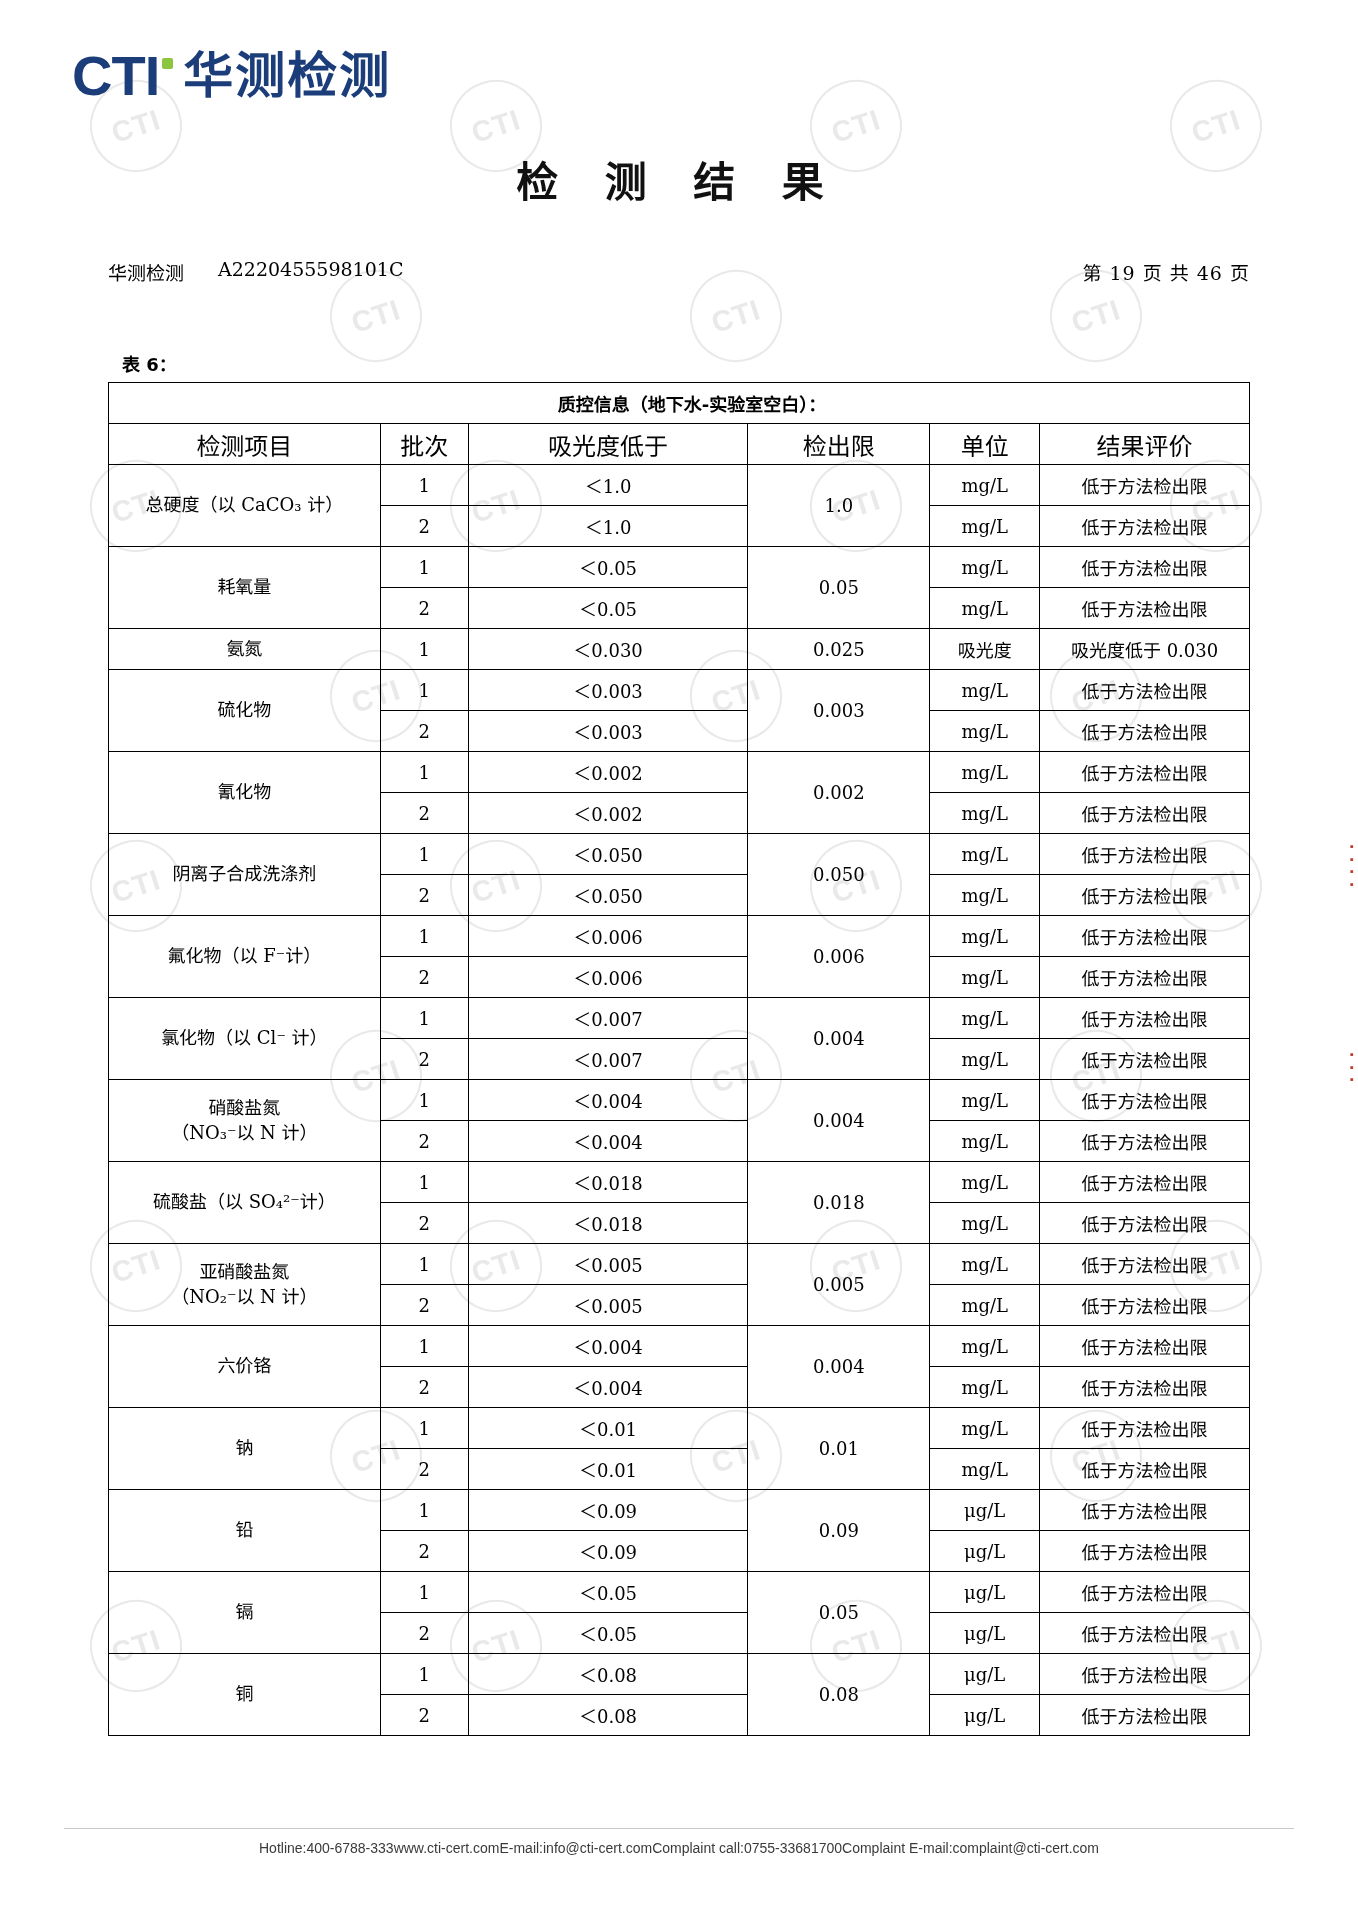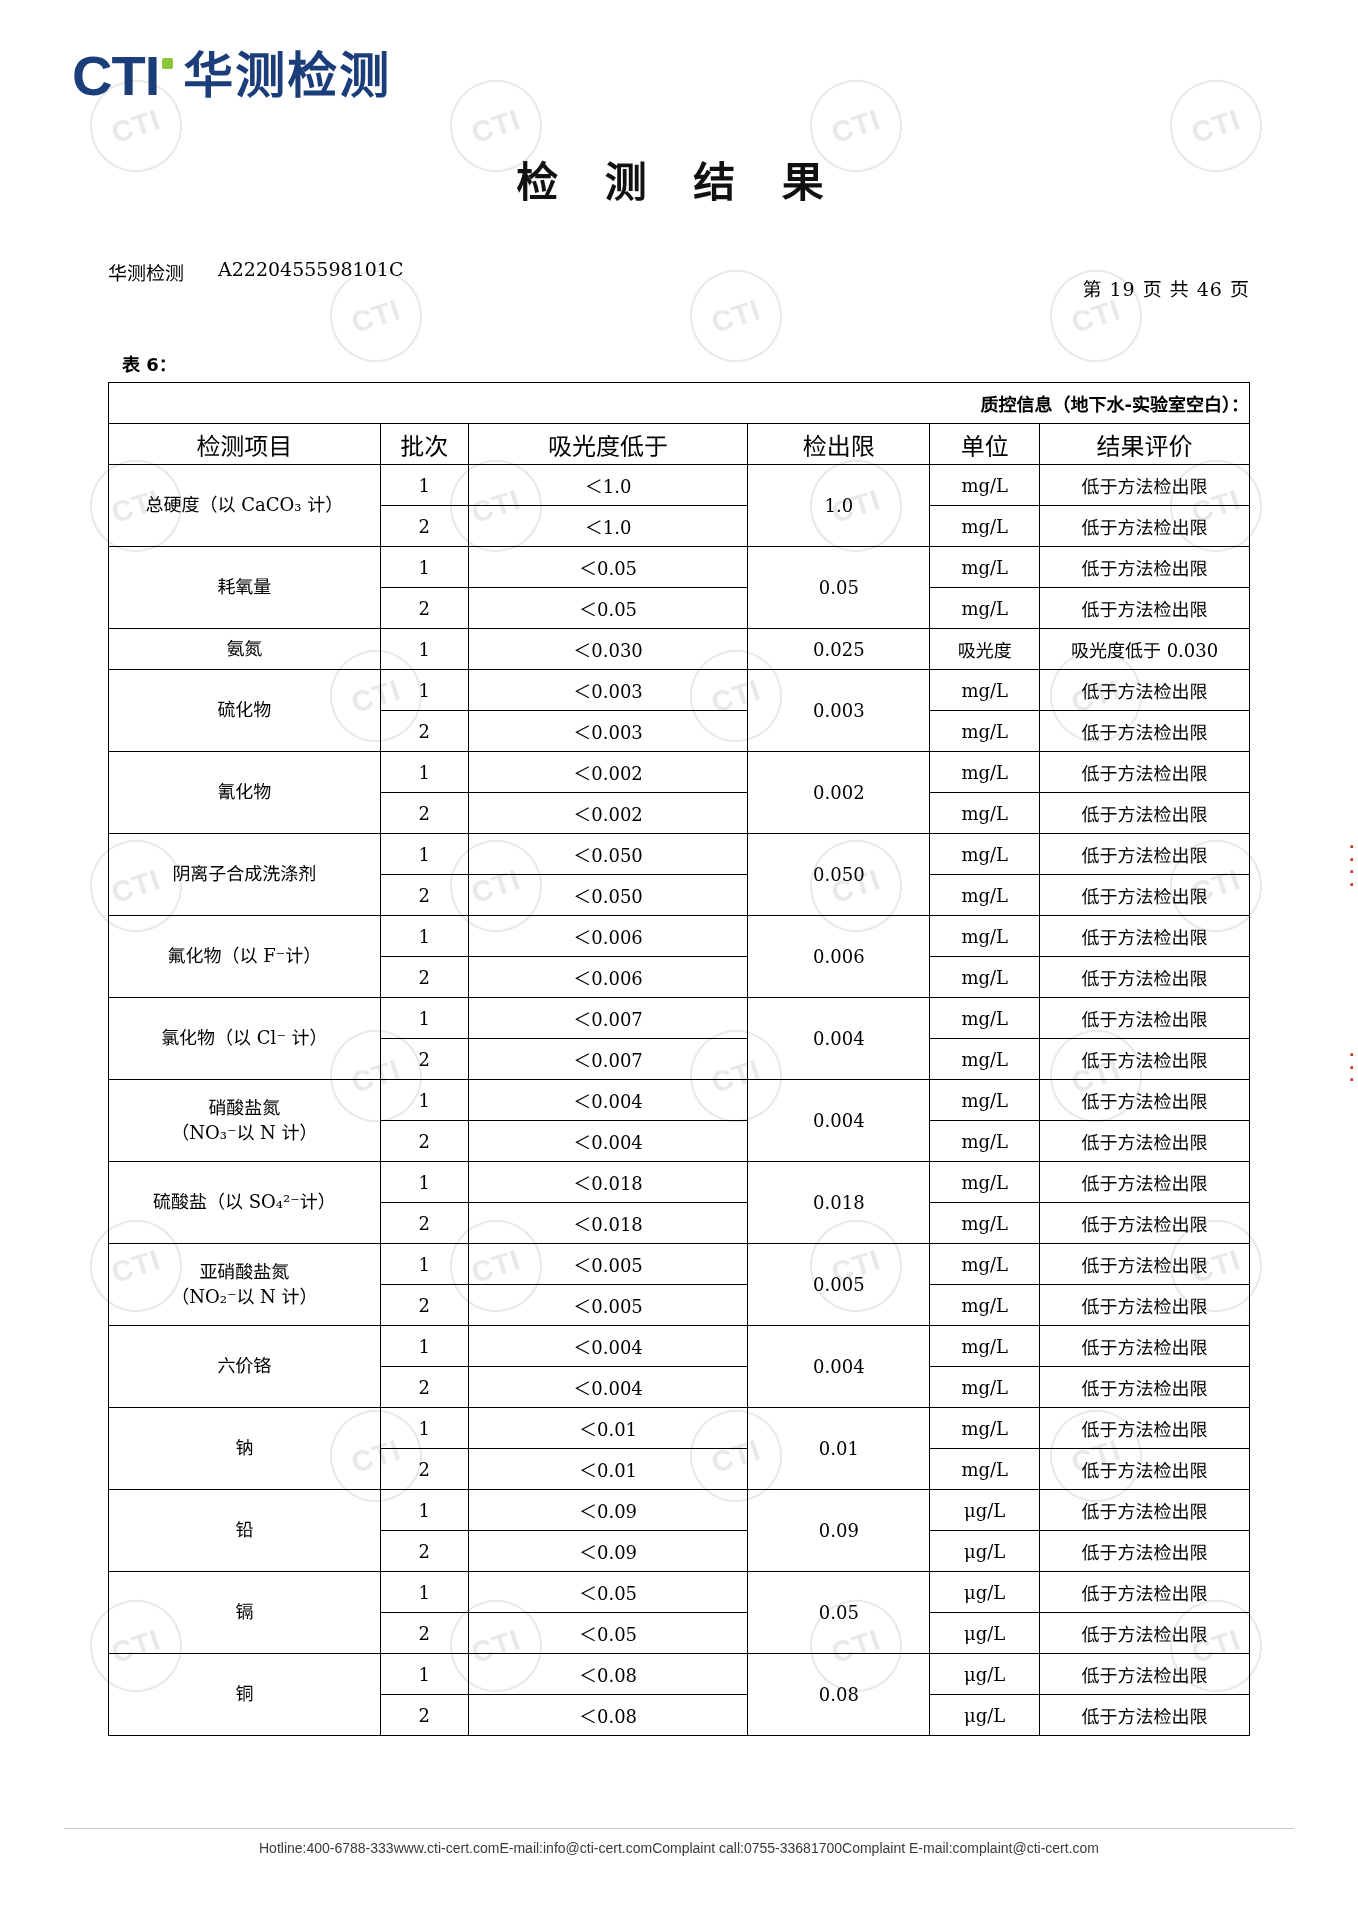--- a/index.html
+++ b/index.html
@@ -100,21 +100,21 @@
     left: 108px;
     right: 108px;
     top: 258px;
     display: flex;
     justify-content: space-between;
     font-size: 19px;
     font-family: "DejaVu Serif", "Liberation Serif", serif;
   }
   #report-no { display: flex; }
   #report-no .lbl { margin-right: 34px; }
-  #page-no { letter-spacing: 1px; margin-top: 16px; }
+  #page-no { letter-spacing: 1px; }
 
   #table-label {
     position: absolute;
     left: 122px;
     top: 350px;
     font-family: "DejaVu Sans", "Liberation Sans", sans-serif;
     font-weight: bold;
     font-size: 18px;
   }
 
@@ -132,21 +132,21 @@
   #qc-table td, #qc-table th {
     border: 1px solid #000;
     text-align: center;
     vertical-align: middle;
     padding: 0;
     height: 40px;
     font-weight: normal;
     background: transparent;
   }
   #qc-table td.title-cell {
-    text-align: right;
+    text-align: center;
     padding-left: 26px;
     font-family: "DejaVu Sans", "Liberation Sans", sans-serif;
     font-weight: bold;
     font-size: 18px;
     height: 40px;
   }
   #qc-table thead td {
     height: 40px;
     font-size: 24px;
   }

